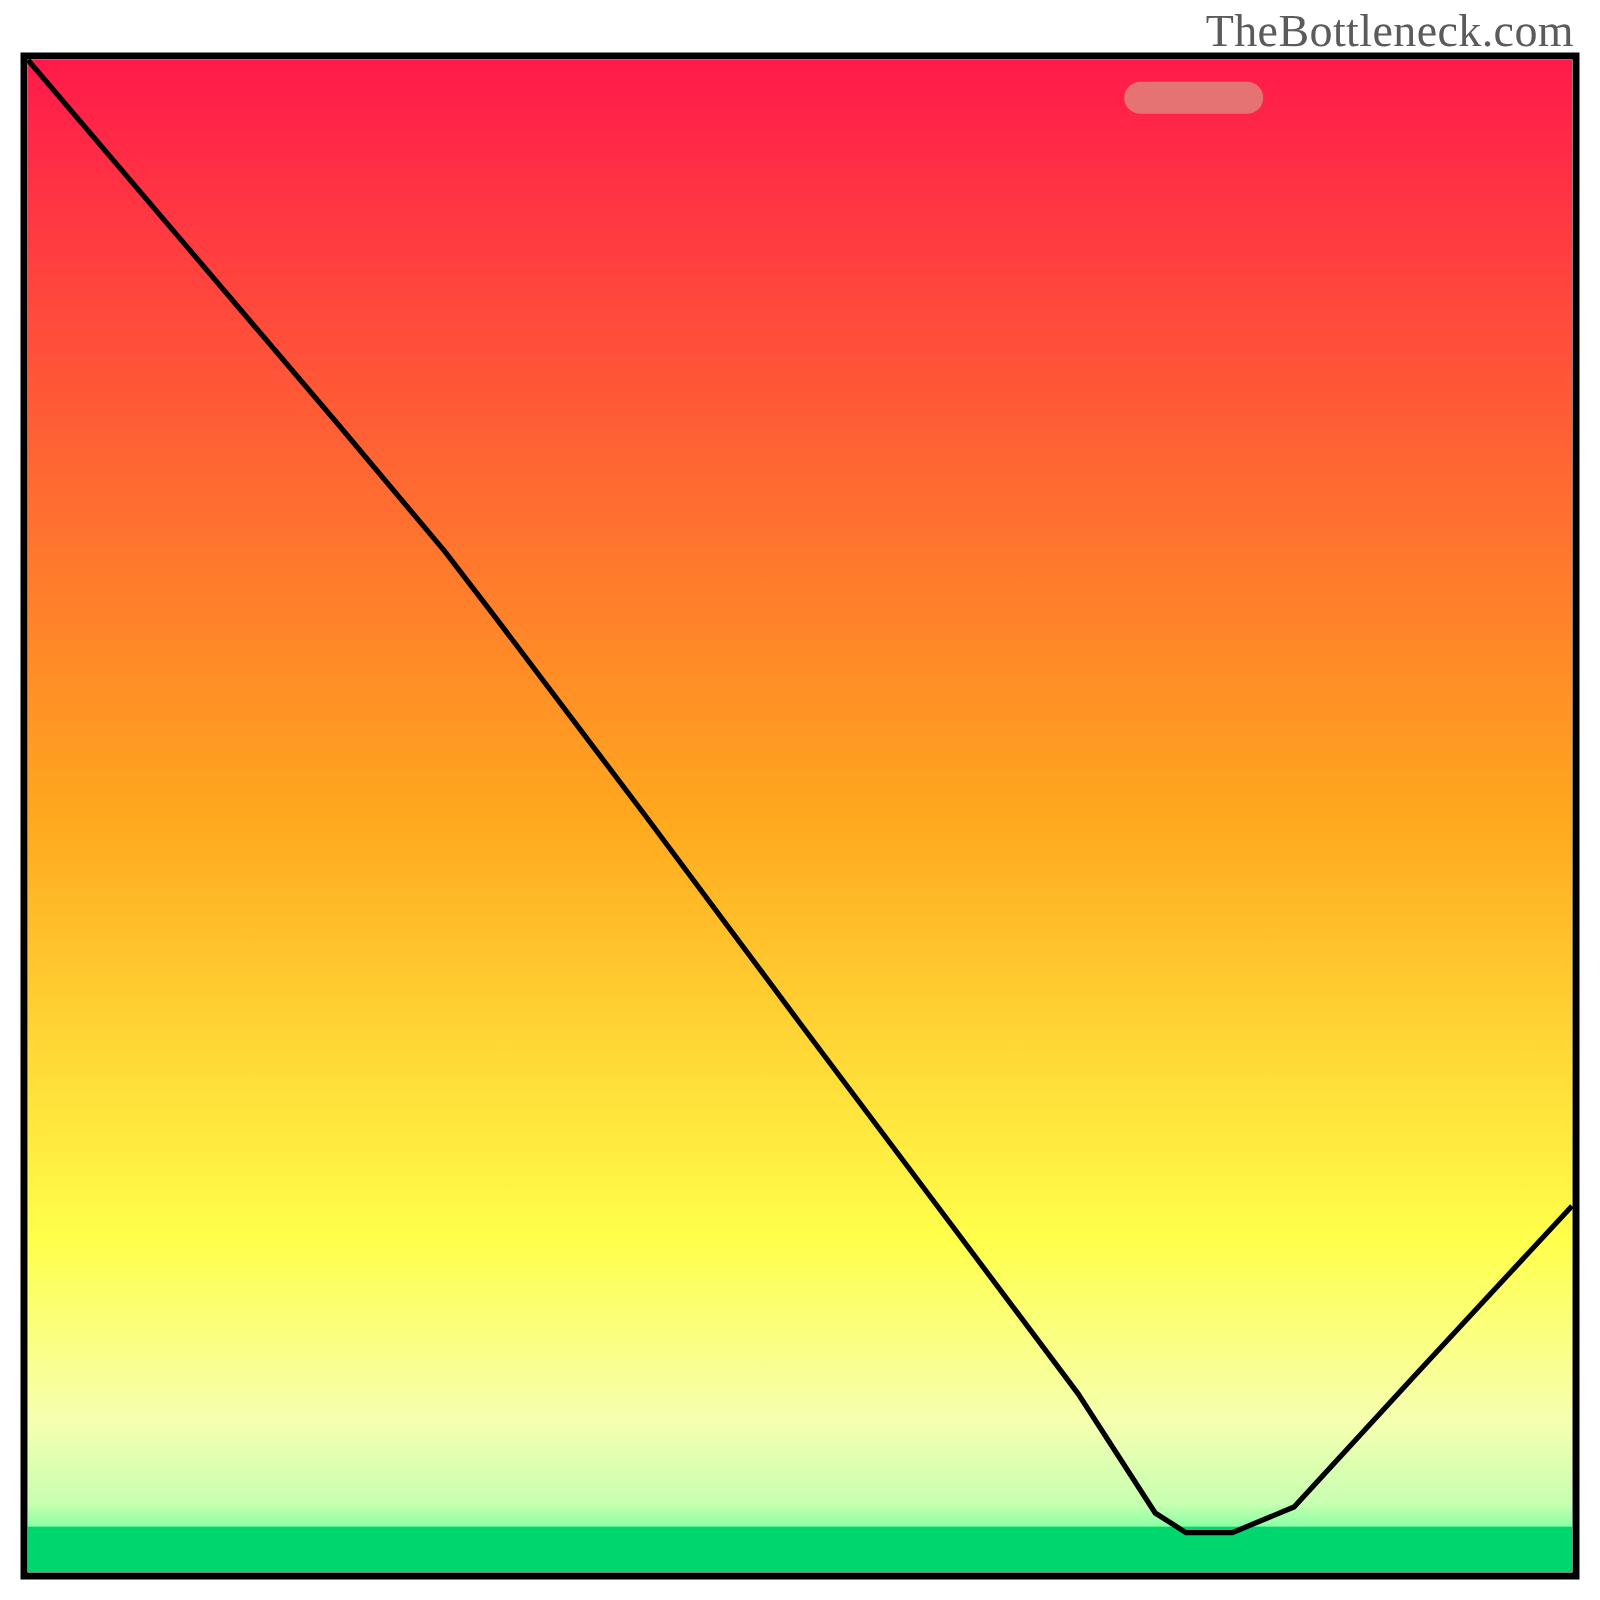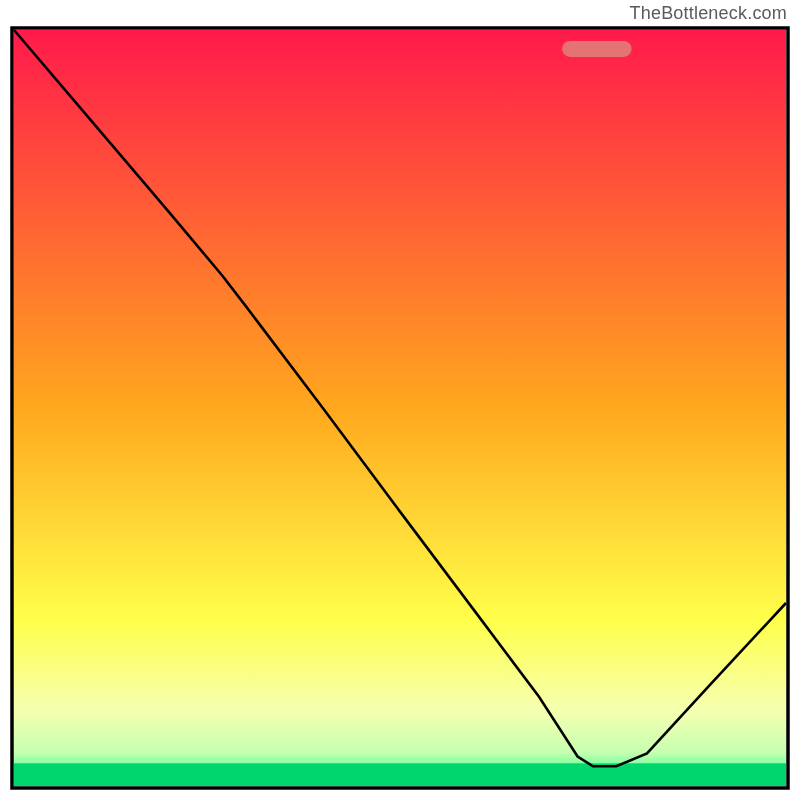--- a/index.html
+++ b/index.html
@@ -7,24 +7,25 @@
     padding: 0;
     width: 800px;
     height: 800px;
     background: #ffffff;
     font-family: Arial, Helvetica, sans-serif;
   }
   .watermark {
     position: absolute;
     top: 3px;
     right: 13px;
-    font-size: 18px;
+    font-size: 23px;
     font-weight: 500;
     color: #5b5b5b;
     letter-spacing: 0.2px;
+    font-family: Liberation Serif, serif;
   }
   svg {
     display: block;
   }
 </style>
 </head>
 <body>
 
 <div class="watermark">TheBottleneck.com</div>
 

